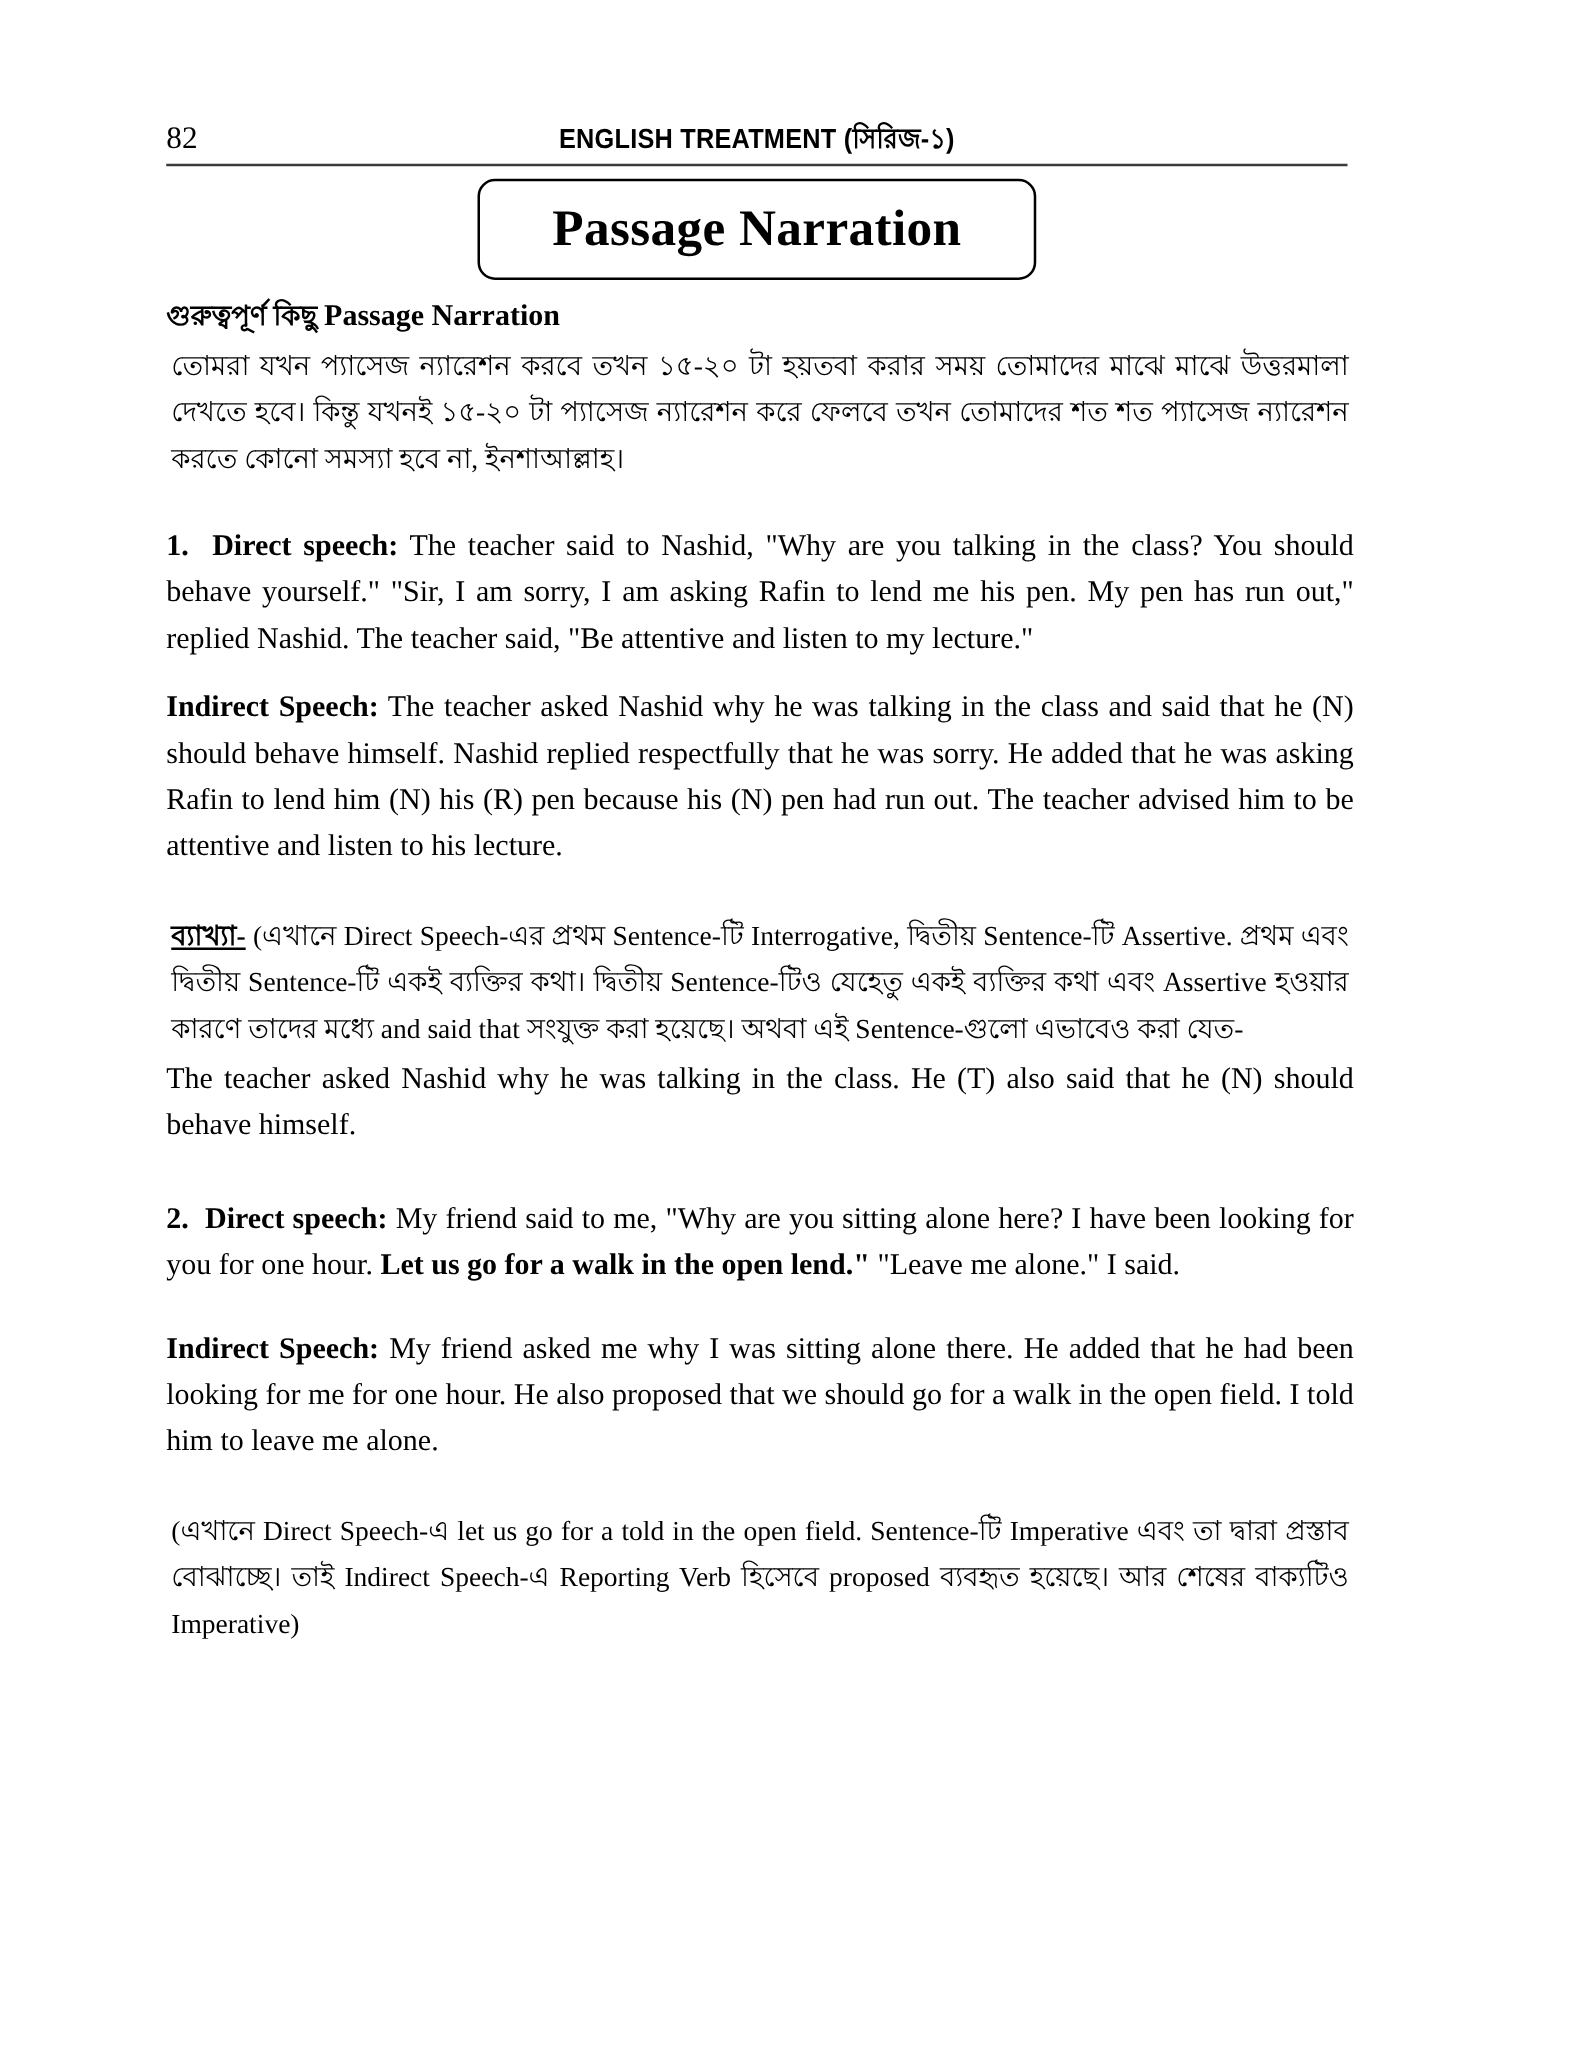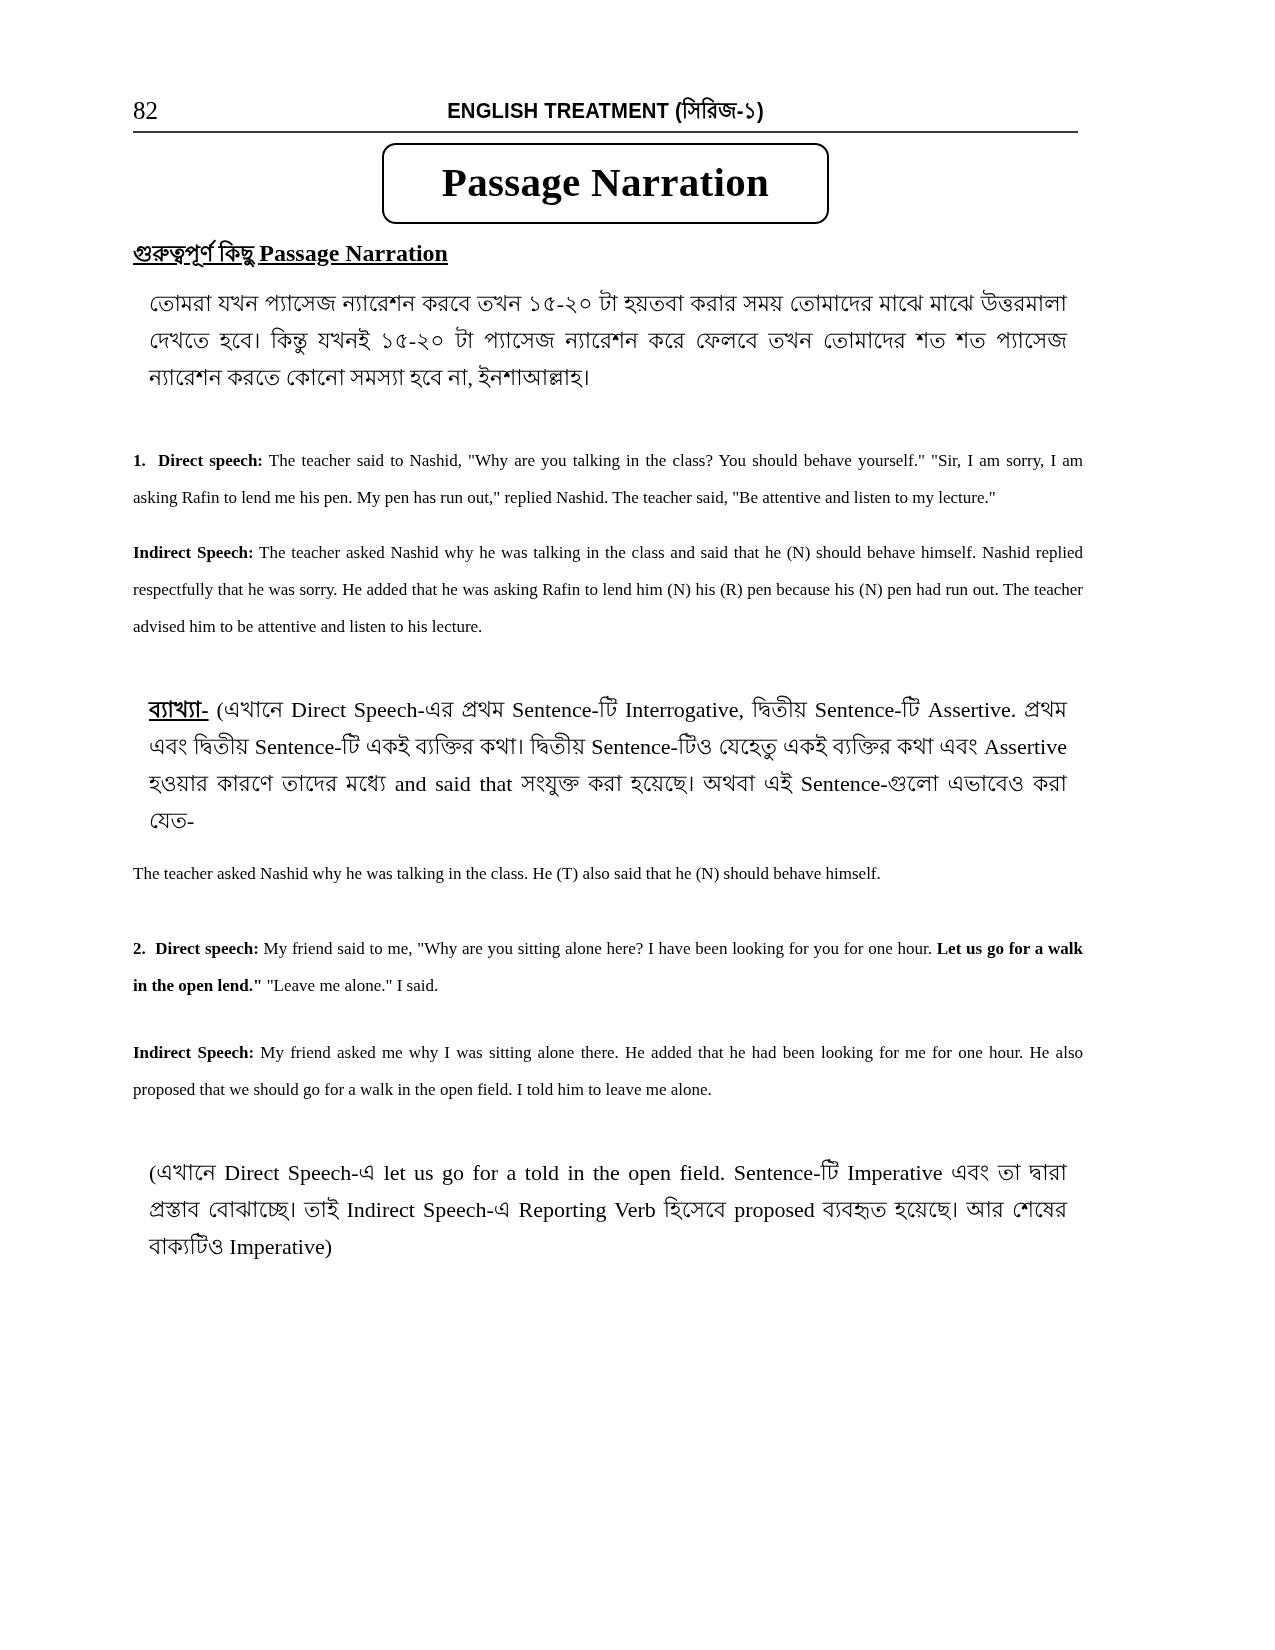--- a/index.html
+++ b/index.html
@@ -91,33 +91,32 @@
     position: absolute;
     left: 133px;
     top: 238px;
     width: 950px;
   }
 
   .sec-heading {
     font-size: 24px;
     line-height: 30px;
     font-weight: bold;
-    text-decoration: underline;
     text-underline-offset: 2px;
     margin: 0 0 6px 0;
     white-space: nowrap;
   }
   .sec-heading .bn { font-size: 22px; }
 
   p {
-    margin: 16px;
+    margin: 4px;
   }
 
   .para {
-    font-size: 17px;
+    font-size: 24px;
     line-height: 37px;
     text-align: justify;
     text-justify: inter-word;
     margin: 0;
   }
   .para-bn {
     font-size: 22px;
     line-height: 37px;
     text-align: justify;
   }

